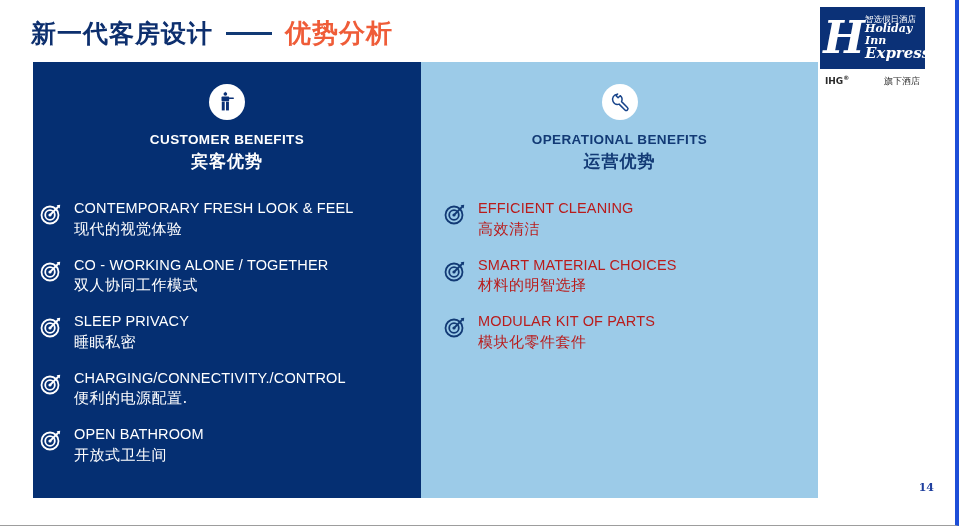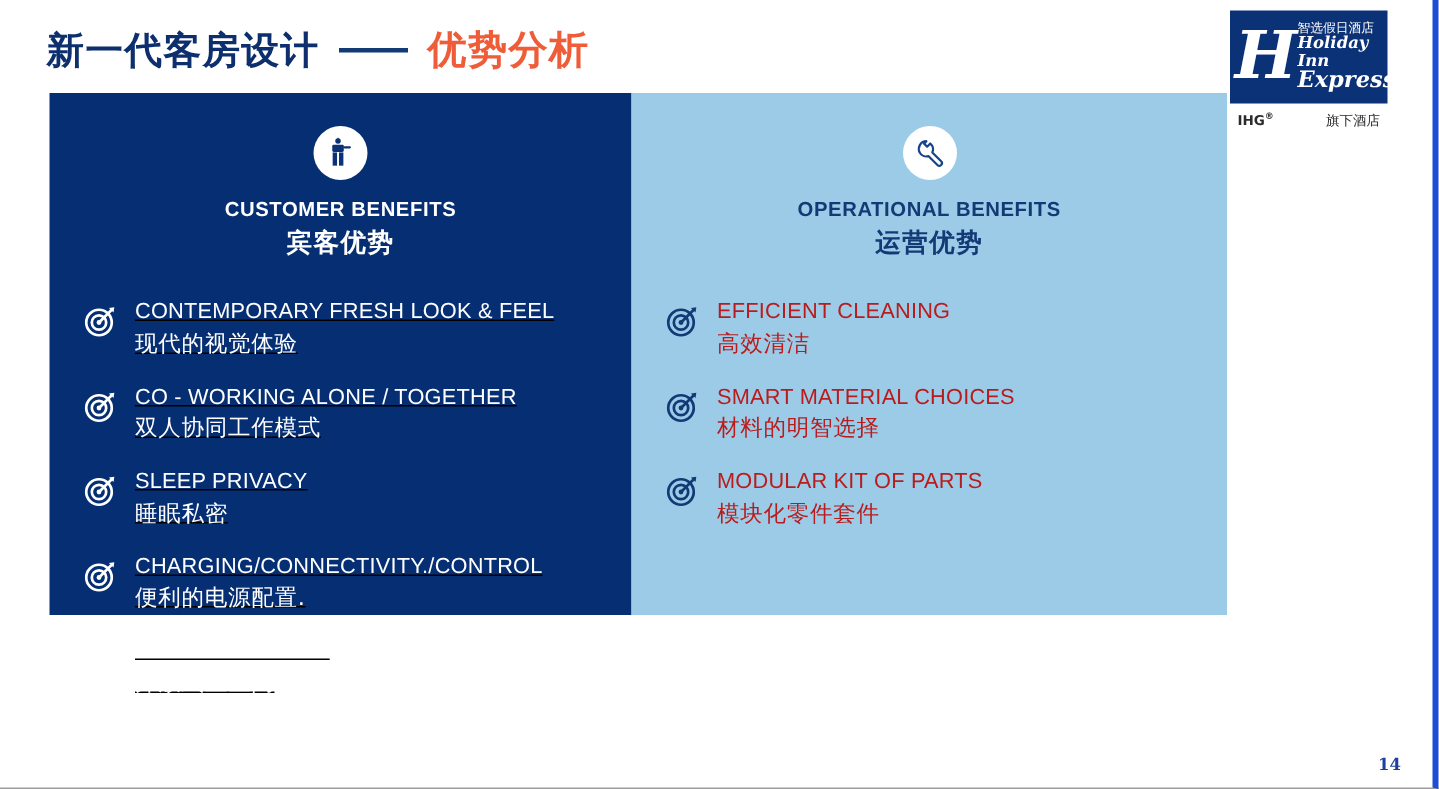--- a/index.html
+++ b/index.html
@@ -67,21 +67,21 @@
   .logo-ex{font-family:"DejaVu Serif",serif;font-style:italic;font-size:15px;color:#fff;font-weight:bold;}
   #logo-sub{
     margin-top:5px;font-size:9px;color:#2b2b2b;font-weight:bold;
     font-family:"DejaVu Sans",sans-serif;
   }
   #logo-sub .reg{font-size:6px;vertical-align:super;}
   #logo-sub .cn{font-weight:normal;margin-left:32px;}
 
   
   .panel{
-    position:absolute;top:62px;height:348px;box-sizing:border-box;
+    position:absolute;top:62px;height:436px;box-sizing:border-box;
     padding-top:22px;
   }
   #panel-left{left:33px;width:388px;background:#052f72;}
   #panel-right{left:421px;width:397px;background:#9ccbe8;}
 
   .panel-head{display:flex;flex-direction:column;align-items:center;}
   .head-circle{
     width:36px;height:36px;border-radius:50%;background:#ffffff;
     display:flex;align-items:center;justify-content:center;
     margin-bottom:12px;
@@ -91,37 +91,37 @@
   }
   .head-cn{
     font-family:"DejaVu Sans",sans-serif;
     font-size:17px;font-weight:bold;margin-top:3px;letter-spacing:1px;
   }
   #panel-left .head-en,#panel-left .head-cn{color:#ffffff;}
   #panel-right .head-en,#panel-right .head-cn{color:#123a75;}
 
   
   .bullets{margin-top:28px;}
-  #panel-left .bullets{padding-left:22px;text-decoration:underline;}
+  #panel-left .bullets{padding-left:6px;}
   #panel-right .bullets{padding-left:22px;}
   .bullet{display:flex;align-items:flex-start;margin-bottom:21px;}
   .bullet:last-child{margin-bottom:0;}
   .bullet-icon{flex:none;width:24px;height:24px;margin-right:11px;margin-top:1px;}
   .bullet-text{line-height:1.0;}
   .b-en{font-size:14.5px;letter-spacing:0.15px;display:block;}
   .b-cn{
     font-family:"DejaVu Sans",sans-serif;
     font-size:15px;display:block;margin-top:6px;letter-spacing:0.5px;
   }
   #panel-left .b-en,#panel-left .b-cn{color:#ffffff;}
   #panel-right .b-en,#panel-right .b-cn{color:#b91c1c;}
 
   
   #page-number{
-    position:absolute;right:21px;bottom:9px;
+    position:absolute;right:21px;bottom:31px;
     font-family:"DejaVu Serif","Liberation Serif",serif;
     font-size:11px;font-weight:bold;color:#1f3f9e;
   }
 </style>
 </head>
 <body>
 
 <div id="slide">
 
   <div id="title-row">

